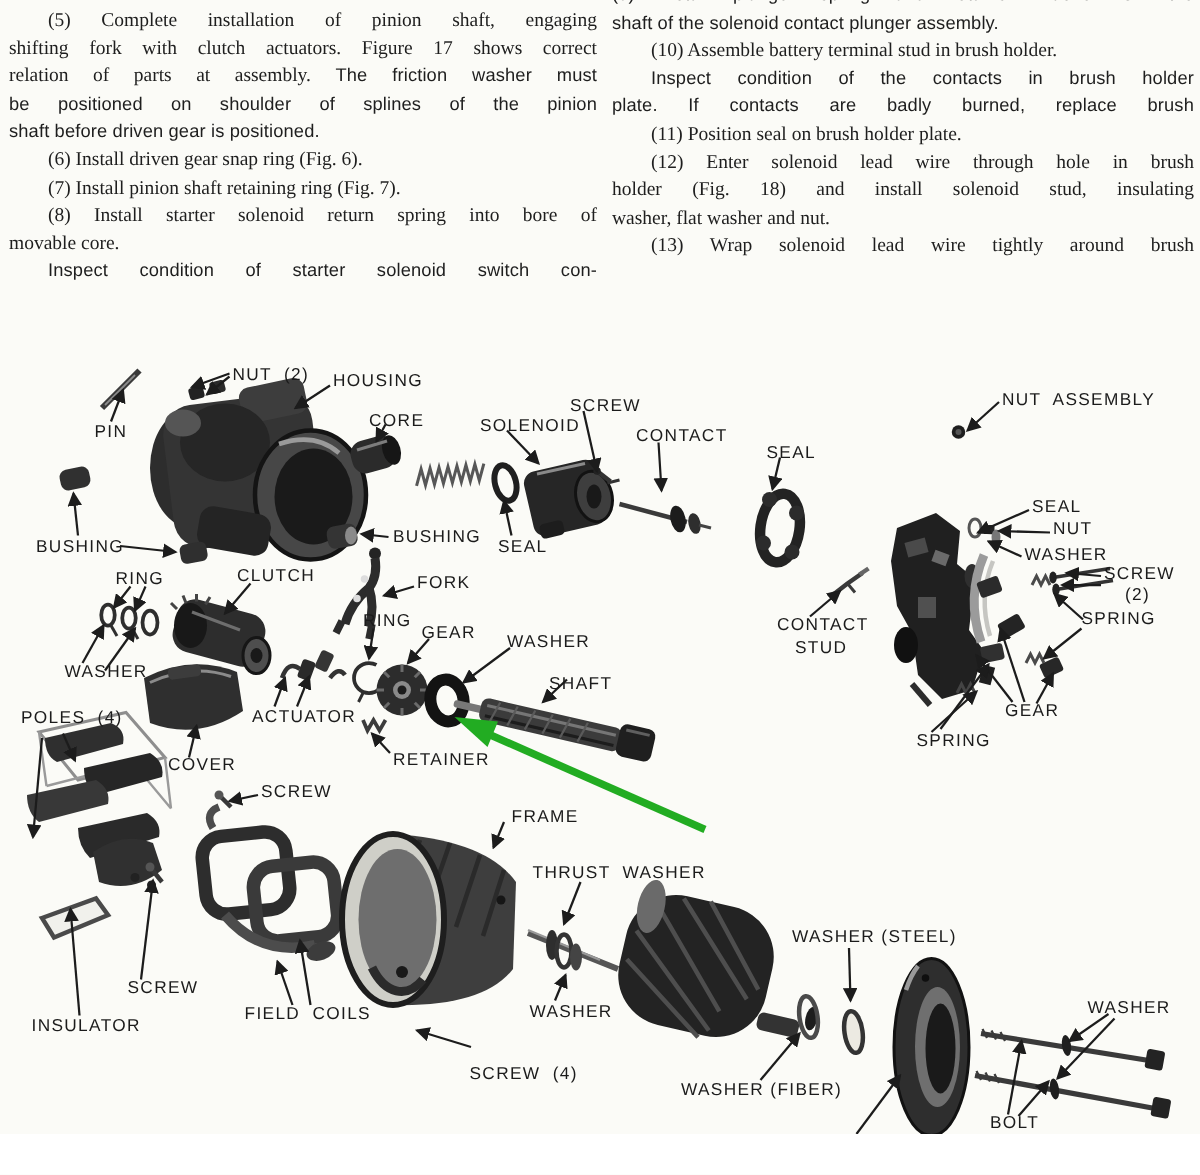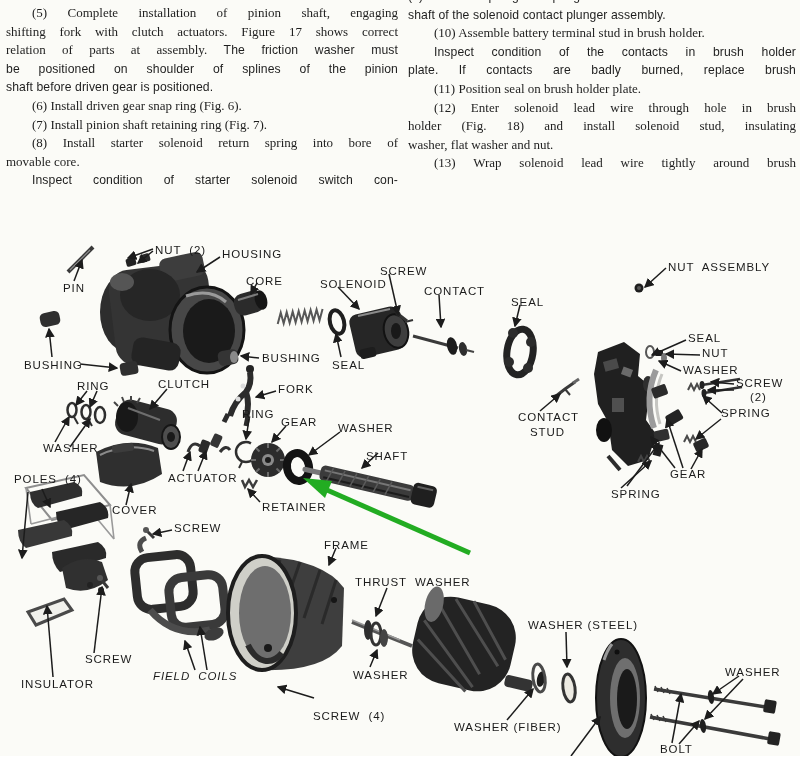--- a/index.html
+++ b/index.html
@@ -397,25 +397,25 @@
         <div class="dlabel" style="left: 518px; top: 412px;">CONTACT</div>
         <div class="dlabel" style="left: 530px; top: 427px;">STUD</div>
         <div class="dlabel" style="left: 688px; top: 333px;">SEAL</div>
         <div class="dlabel" style="left: 702px; top: 348px;">NUT</div>
         <div class="dlabel" style="left: 683px; top: 365px;">WASHER</div>
         <div class="dlabel" style="left: 736px; top: 378px;">SCREW</div>
         <div class="dlabel" style="left: 750px; top: 392px;">(2)</div>
         <div class="dlabel" style="left: 721px; top: 408px;">SPRING</div>
         <div class="dlabel" style="left: 670px; top: 469px;">GEAR</div>
         <div class="dlabel" style="left: 611px; top: 489px;">SPRING</div>
-        <div class="dlabel" style="left: 324px; top: 540px;">FRAME</div>
+        <div class="dlabel" style="left: 341px; top: 540px;">FRAME</div>
         <div class="dlabel" style="left: 355px; top: 577px;">THRUST  WASHER</div>
         <div class="dlabel" style="left: 353px; top: 670px;">WASHER</div>
         <div class="dlabel" style="left: 313px; top: 694px; margin-top: 17px;">SCREW  (4)</div>
-        <div class="dlabel" style="left: 153px; top: 671px; font-style: italic;">FIELD  COILS</div>
+        <div class="dlabel" style="left: 163px; top: 671px;">FIELD  COILS</div>
         <div class="dlabel" style="left: 85px; top: 654px;">SCREW</div>
         <div class="dlabel" style="left: 21px; top: 679px;">INSULATOR</div>
         <div class="dlabel" style="left: 454px; top: 722px;">WASHER (FIBER)</div>
         <div class="dlabel" style="left: 528px; top: 620px;">WASHER (STEEL)</div>
         <div class="dlabel" style="left: 538px; top: 756px;">END  HEAD</div>
         <div class="dlabel" style="left: 725px; top: 667px;">WASHER</div>
         <div class="dlabel" style="left: 660px; top: 744px;">BOLT</div>
         <div class="dlabel" style="left: 727px; top: 760px;">NU433A</div>
       </div>
   </div>

